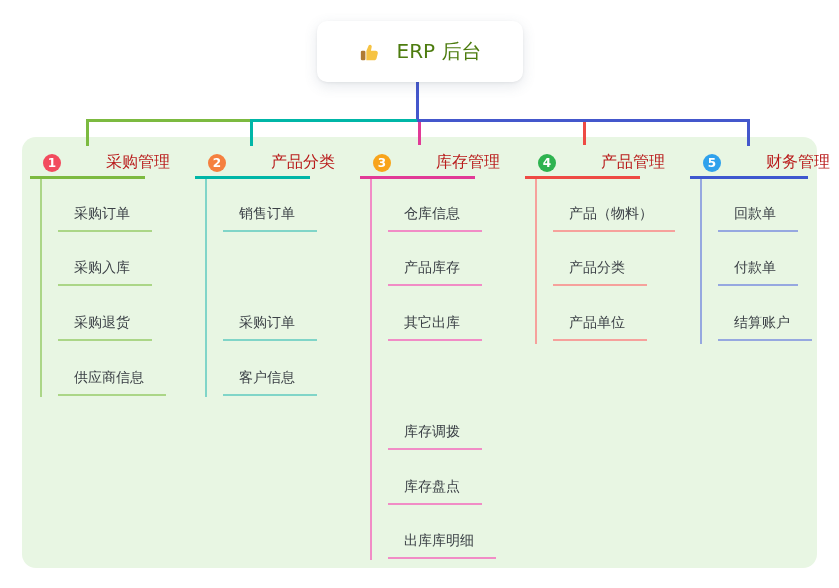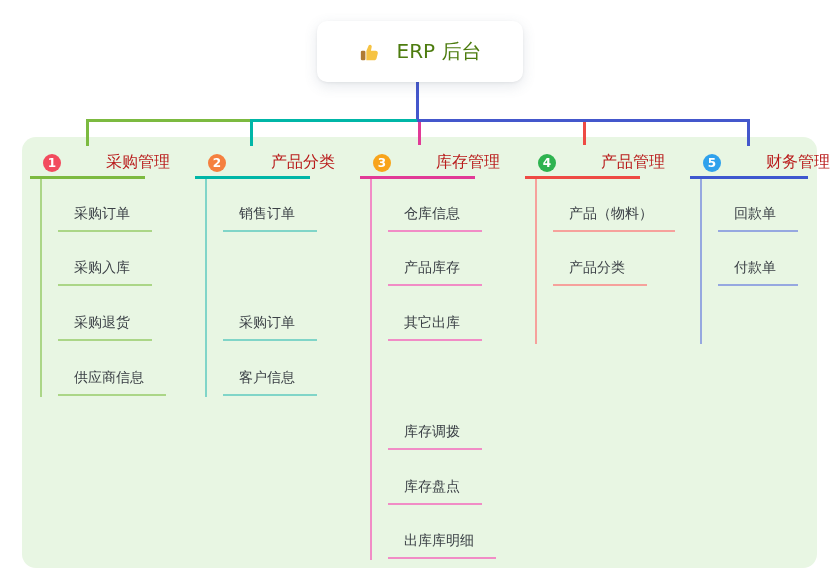--- a/index.html
+++ b/index.html
@@ -128,25 +128,27 @@
   </div>
 
   <div class="branch b4">
     <div class="branch-header">
       <span class="badge">4</span>
       <span class="branch-title">产品管理</span>
     </div>
     <div class="vline"></div>
     <div class="child r0">产品（物料）</div>
     <div class="child r1">产品分类</div>
+    <div class="child r2">产品单位</div>
   </div>
 
   <div class="branch b5">
     <div class="branch-header">
       <span class="badge">5</span>
       <span class="branch-title">财务管理</span>
     </div>
     <div class="vline"></div>
     <div class="child r0">回款单</div>
     <div class="child r1">付款单</div>
+    <div class="child r2">结算账户</div>
   </div>
 
 </div>
 
 </body></html>

